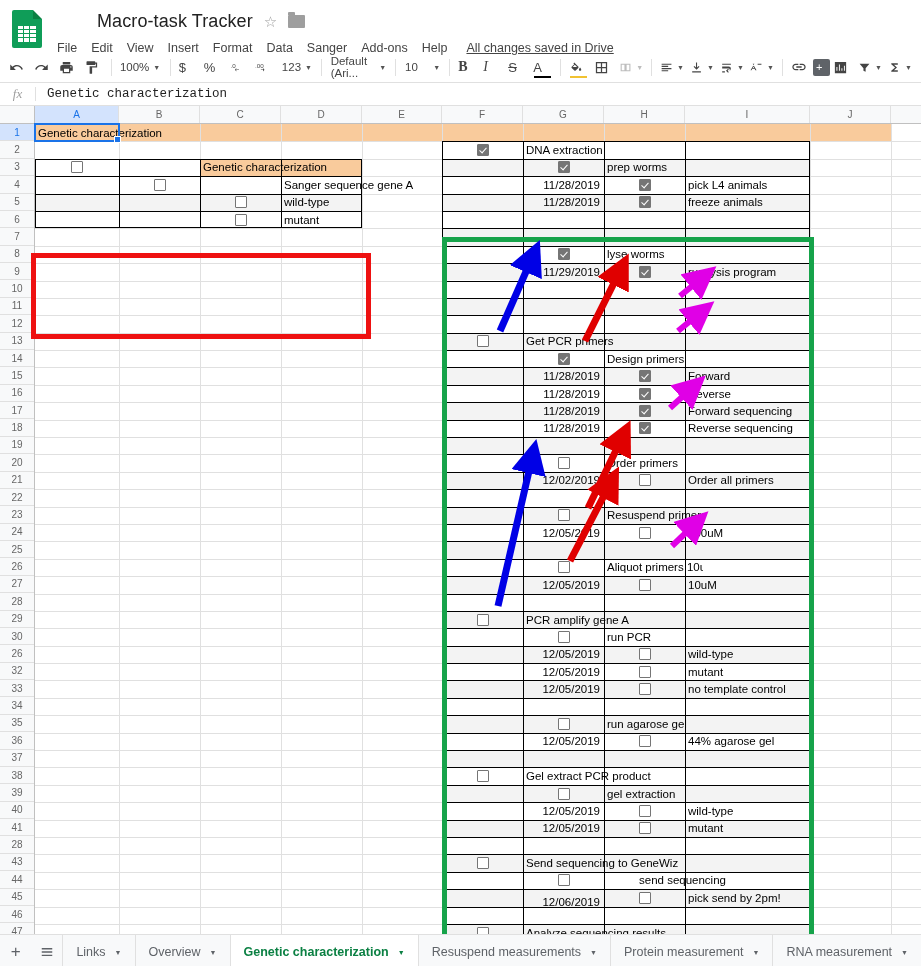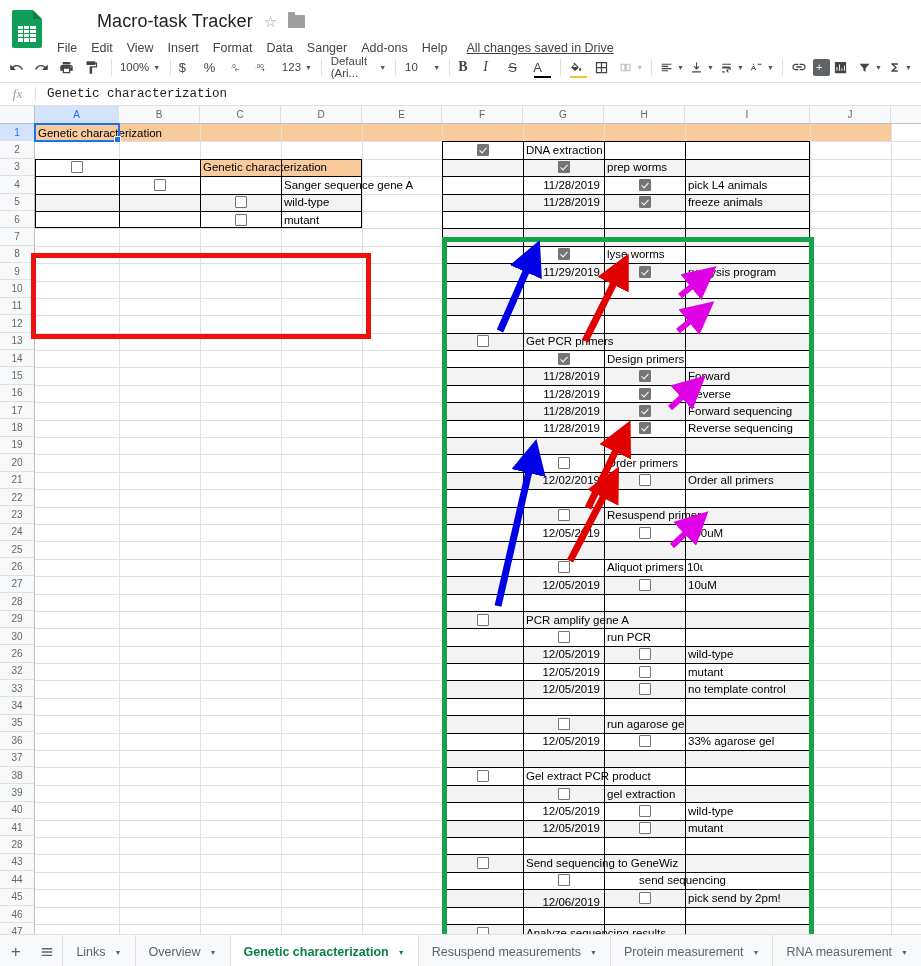--- a/index.html
+++ b/index.html
@@ -666,21 +666,21 @@
         <div class="cell " style="left: 569px; top: 591.26px; width: 99px; height: 17.39px;">
           <span>run agarose gel</span>
         </div>
         <div class="cell rt" style="left: 488px; top: 608.65px; width: 81px; height: 17.39px;">
           <span>12/05/2019</span>
         </div>
         <div class="cell ctr" style="left: 569px; top: 608.65px; width: 81px; height: 17.39px;">
           <span class="cb "></span>
         </div>
         <div class="cell " style="left: 650px; top: 608.65px; width: 125px; height: 17.39px;">
-          <span>33% agarose gel</span>
+          <span>44% agarose gel</span>
         </div>
         <div class="banded" style="left: 407px; top: 626.04px; width: 368px; height: 17.39px;"></div>
         <div class="cell ctr" style="left: 407px; top: 643.43px; width: 81px; height: 17.39px;">
           <span class="cb "></span>
         </div>
         <div class="cell " style="left: 488px; top: 643.43px; width: 162px; height: 17.39px;">
           <span>Gel extract PCR product</span>
         </div>
         <div class="banded" style="left: 407px; top: 660.82px; width: 368px; height: 17.39px;"></div>
         <div class="cell ctr" style="left: 488px; top: 660.82px; width: 81px; height: 17.39px;">

